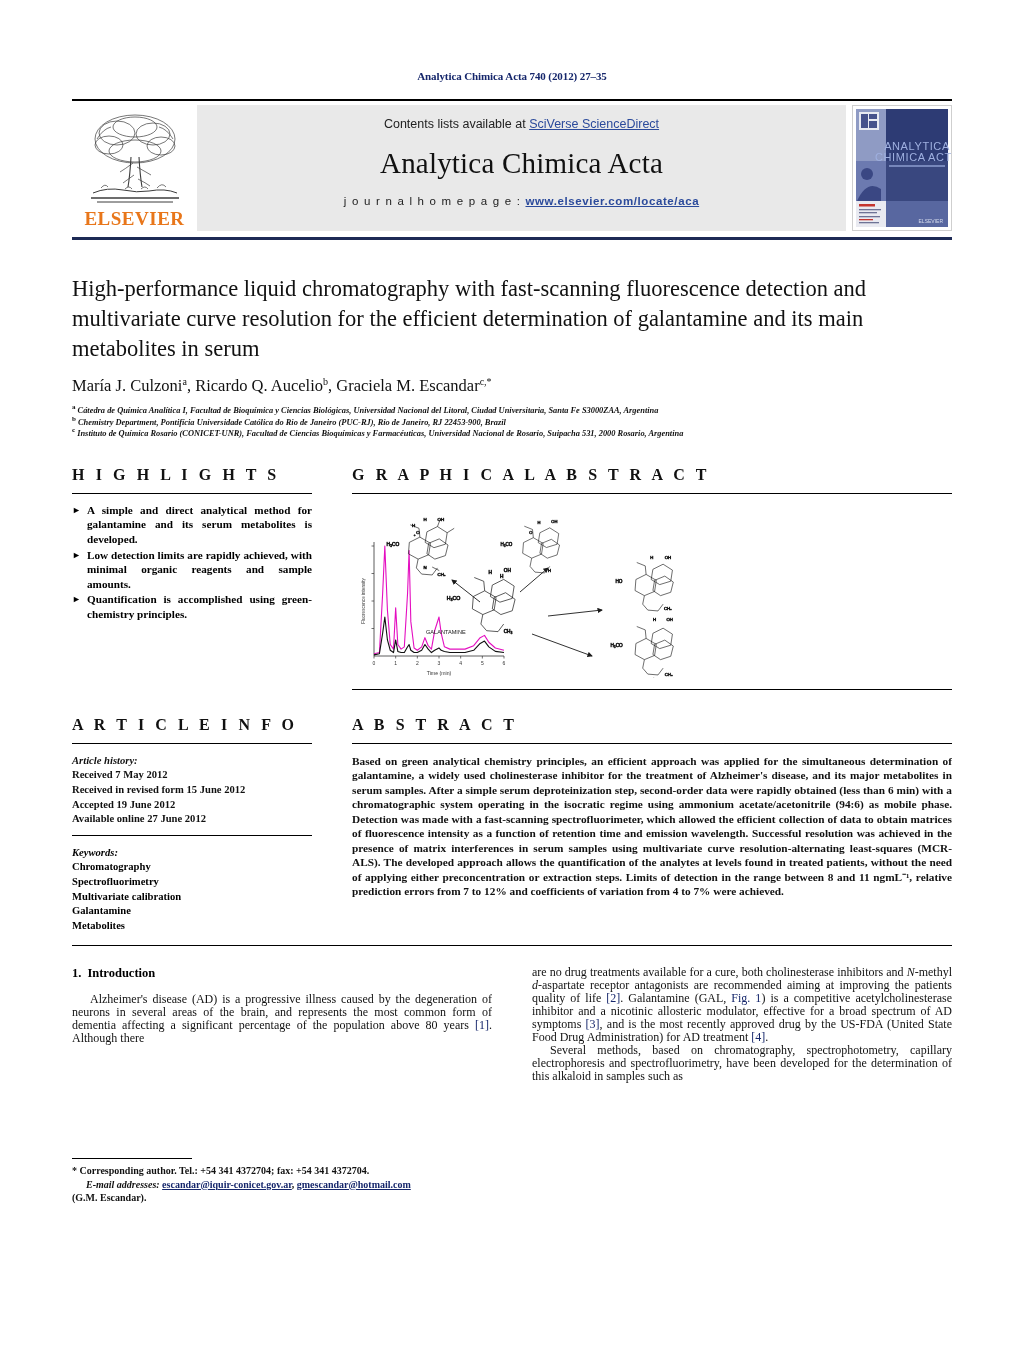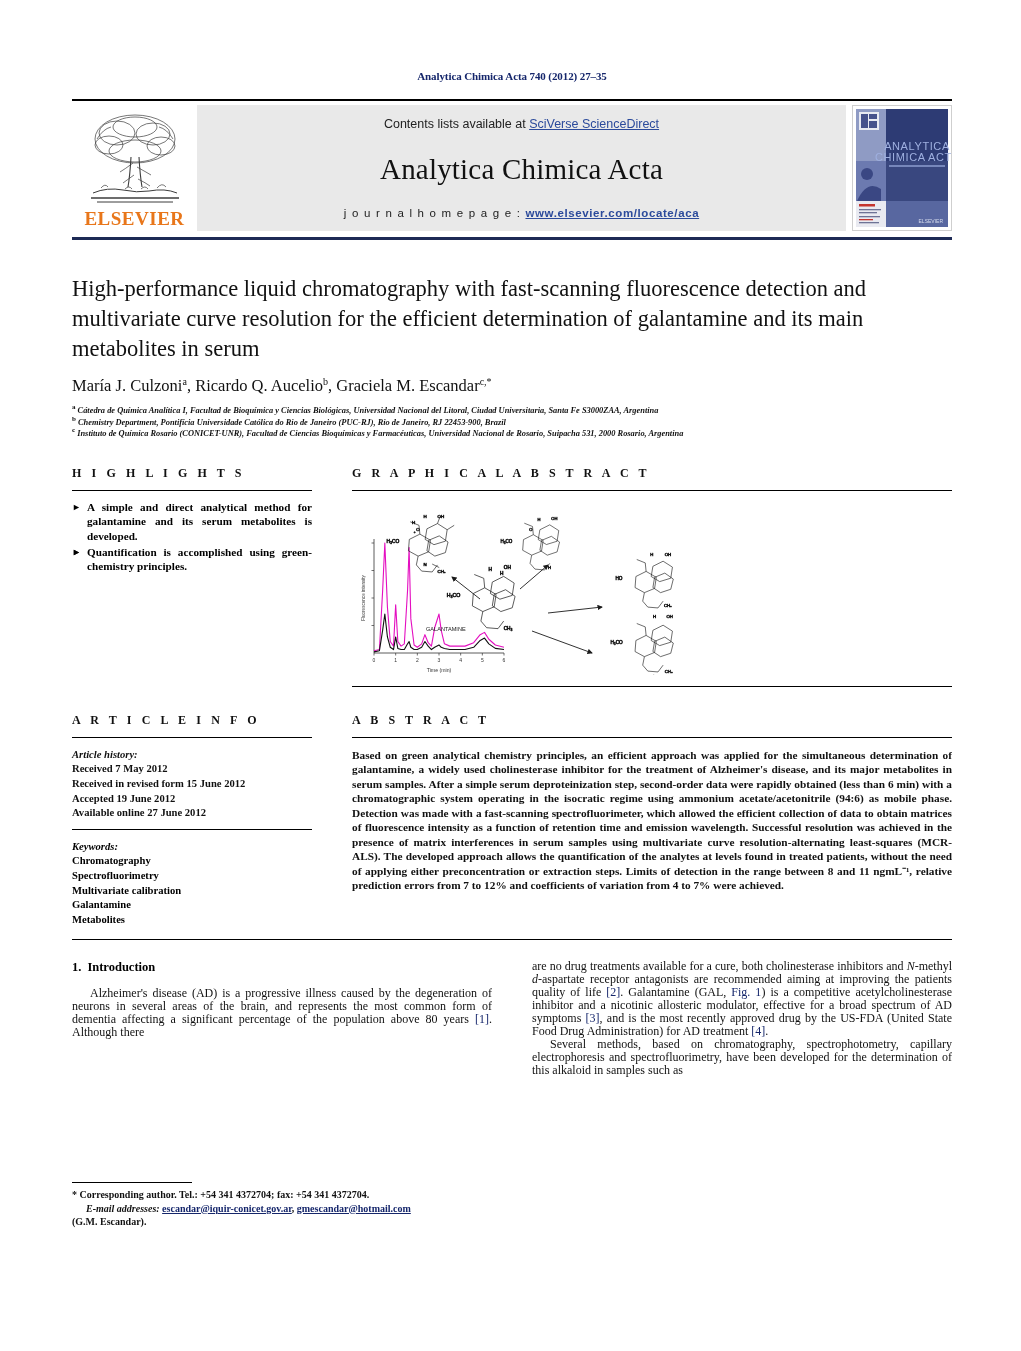--- a/index.html
+++ b/index.html
@@ -66,21 +66,21 @@
     font-weight: bold;
     margin-top: 1px;
   }
   .masthead-center {
     flex: 1 1 auto;
     background: #e9e9e9;
     display: flex;
     flex-direction: column;
     justify-content: space-between;
     align-items: center;
-    padding: 12px 0 12px 0;
+    padding: 12px 0 24px 0;
     box-sizing: border-box;
   }
   .contents-line {
     font-family: "Liberation Sans", sans-serif;
     font-size: 12.5px;
     color: #222;
   }
   .contents-line .sd-link { color: #2b4a9b; }
   .journal-title {
     font-family: "Liberation Serif", serif;
@@ -139,21 +139,21 @@
 
   
   .band {
     display: flex;
     margin-top: 26px;
   }
   .band-left { width: 240px; flex: 0 0 240px; }
   .band-right { flex: 1 1 auto; margin-left: 40px; }
   .sec-head {
     font-family: "Liberation Serif", serif;
-    font-size: 12px;
+    font-size: 16px;
     font-weight: bold;
     letter-spacing: 3.6px;
     color: #111;
   }
   .sec-rule {
     border-top: 1.6px solid #000;
     margin-top: 9px;
   }
   .sec-rule-thin {
     border-top: 1.2px solid #000;
@@ -245,21 +245,20 @@
   .para.noindent { text-indent: 0; }
   .ref { color: #15266b; }
   .ital { font-style: italic; }
 
   
   .footnote {
     position: absolute;
     left: 72px;
     top: 1158px;
     width: 420px;
-    margin-top: 24px;
   }
   .fn-rule {
     border-top: 1px solid #000;
     width: 120px;
     margin-bottom: 5px;
   }
   .fn-text {
     font-size: 10px;
     line-height: 13.5px;
     font-weight: bold;
@@ -372,21 +371,21 @@
           <div><sup>c</sup> Instituto de Química Rosario (CONICET-UNR), Facultad de Ciencias Bioquímicas y Farmacéuticas, Universidad Nacional de Rosario, Suipacha 531, 2000 Rosario, Argentina</div>
         </div>
     </div>
 
     <div class="band">
       <div class="band-left">
         <div class="sec-head">H I G H L I G H T S</div>
         <div class="sec-rule"></div>
         <ul class="highlights-list">
             <li><span class="hl-marker">►</span><span>A simple and direct analytical method for galantamine and its serum metabolites is developed.</span></li>
-            <li><span class="hl-marker">►</span></li>
+            <li><span class="hl-marker">►</span><span>Low detection limits are rapidly achieved, with minimal organic reagents and sample amounts.</span></li>
             <li><span class="hl-marker">►</span><span>Quantification is accomplished using green-chemistry principles.</span></li>
           </ul>
       </div>
       <div class="band-right">
         <div class="sec-head">G R A P H I C A L   A B S T R A C T</div>
         <div class="sec-rule"></div>
         <div class="ga-figure">
           <svg id="ga-svg" width="600" height="172" viewBox="0 0 600 172">
 
             <g id="chrom-group">

